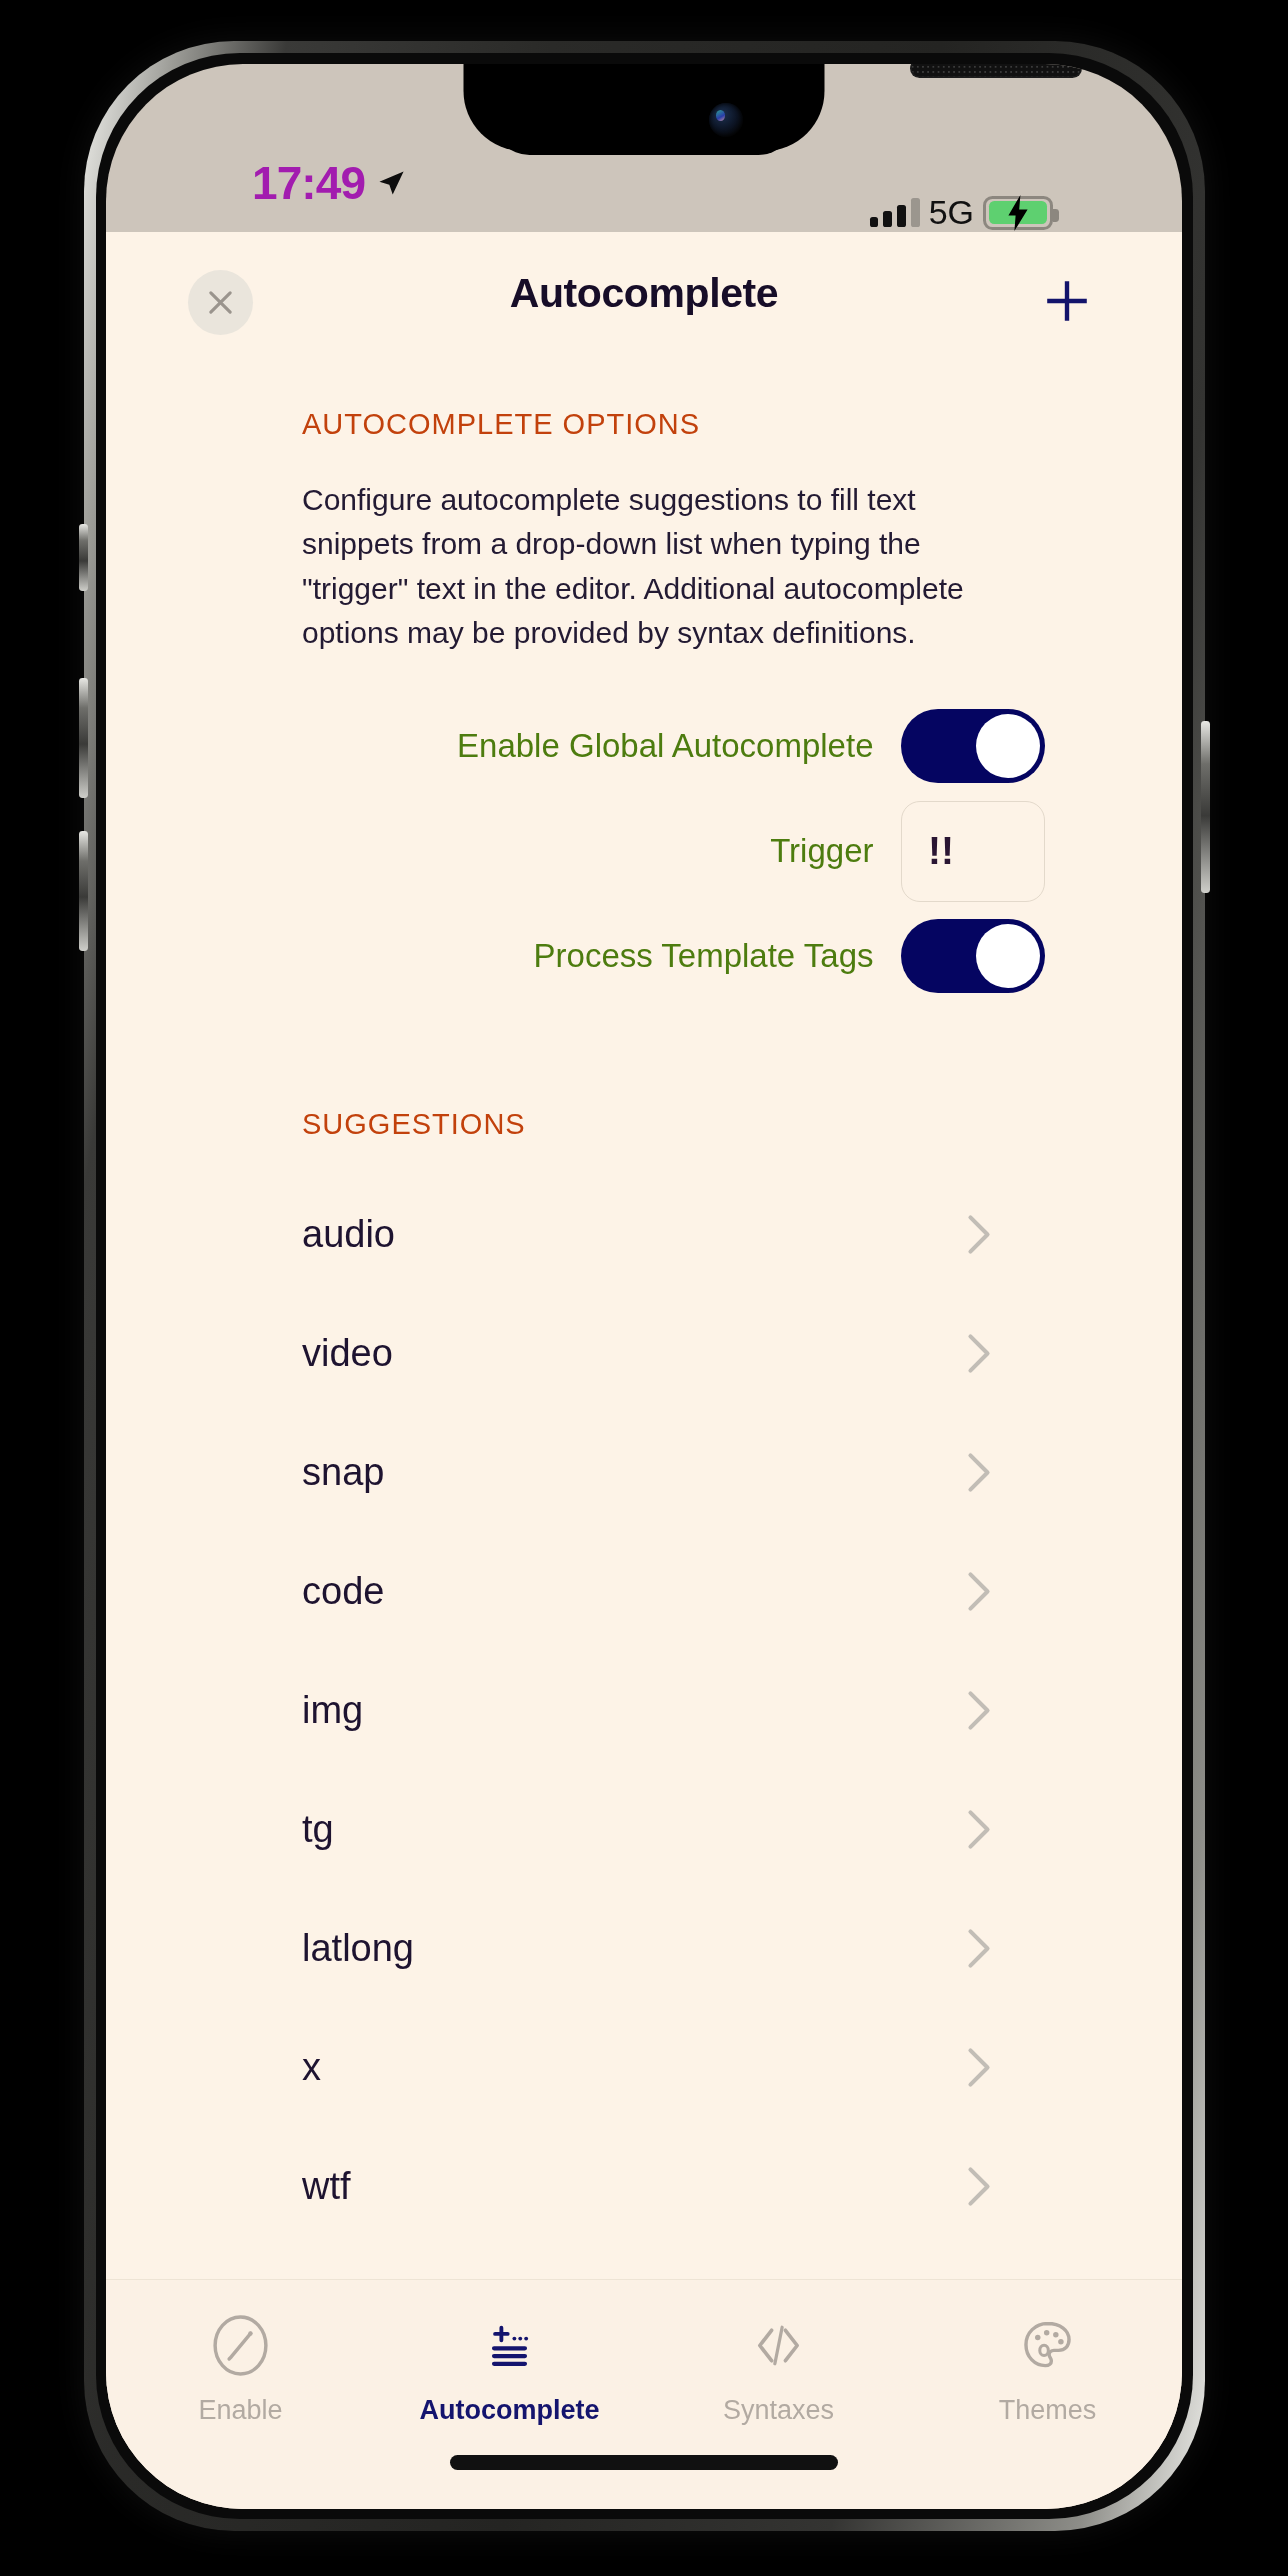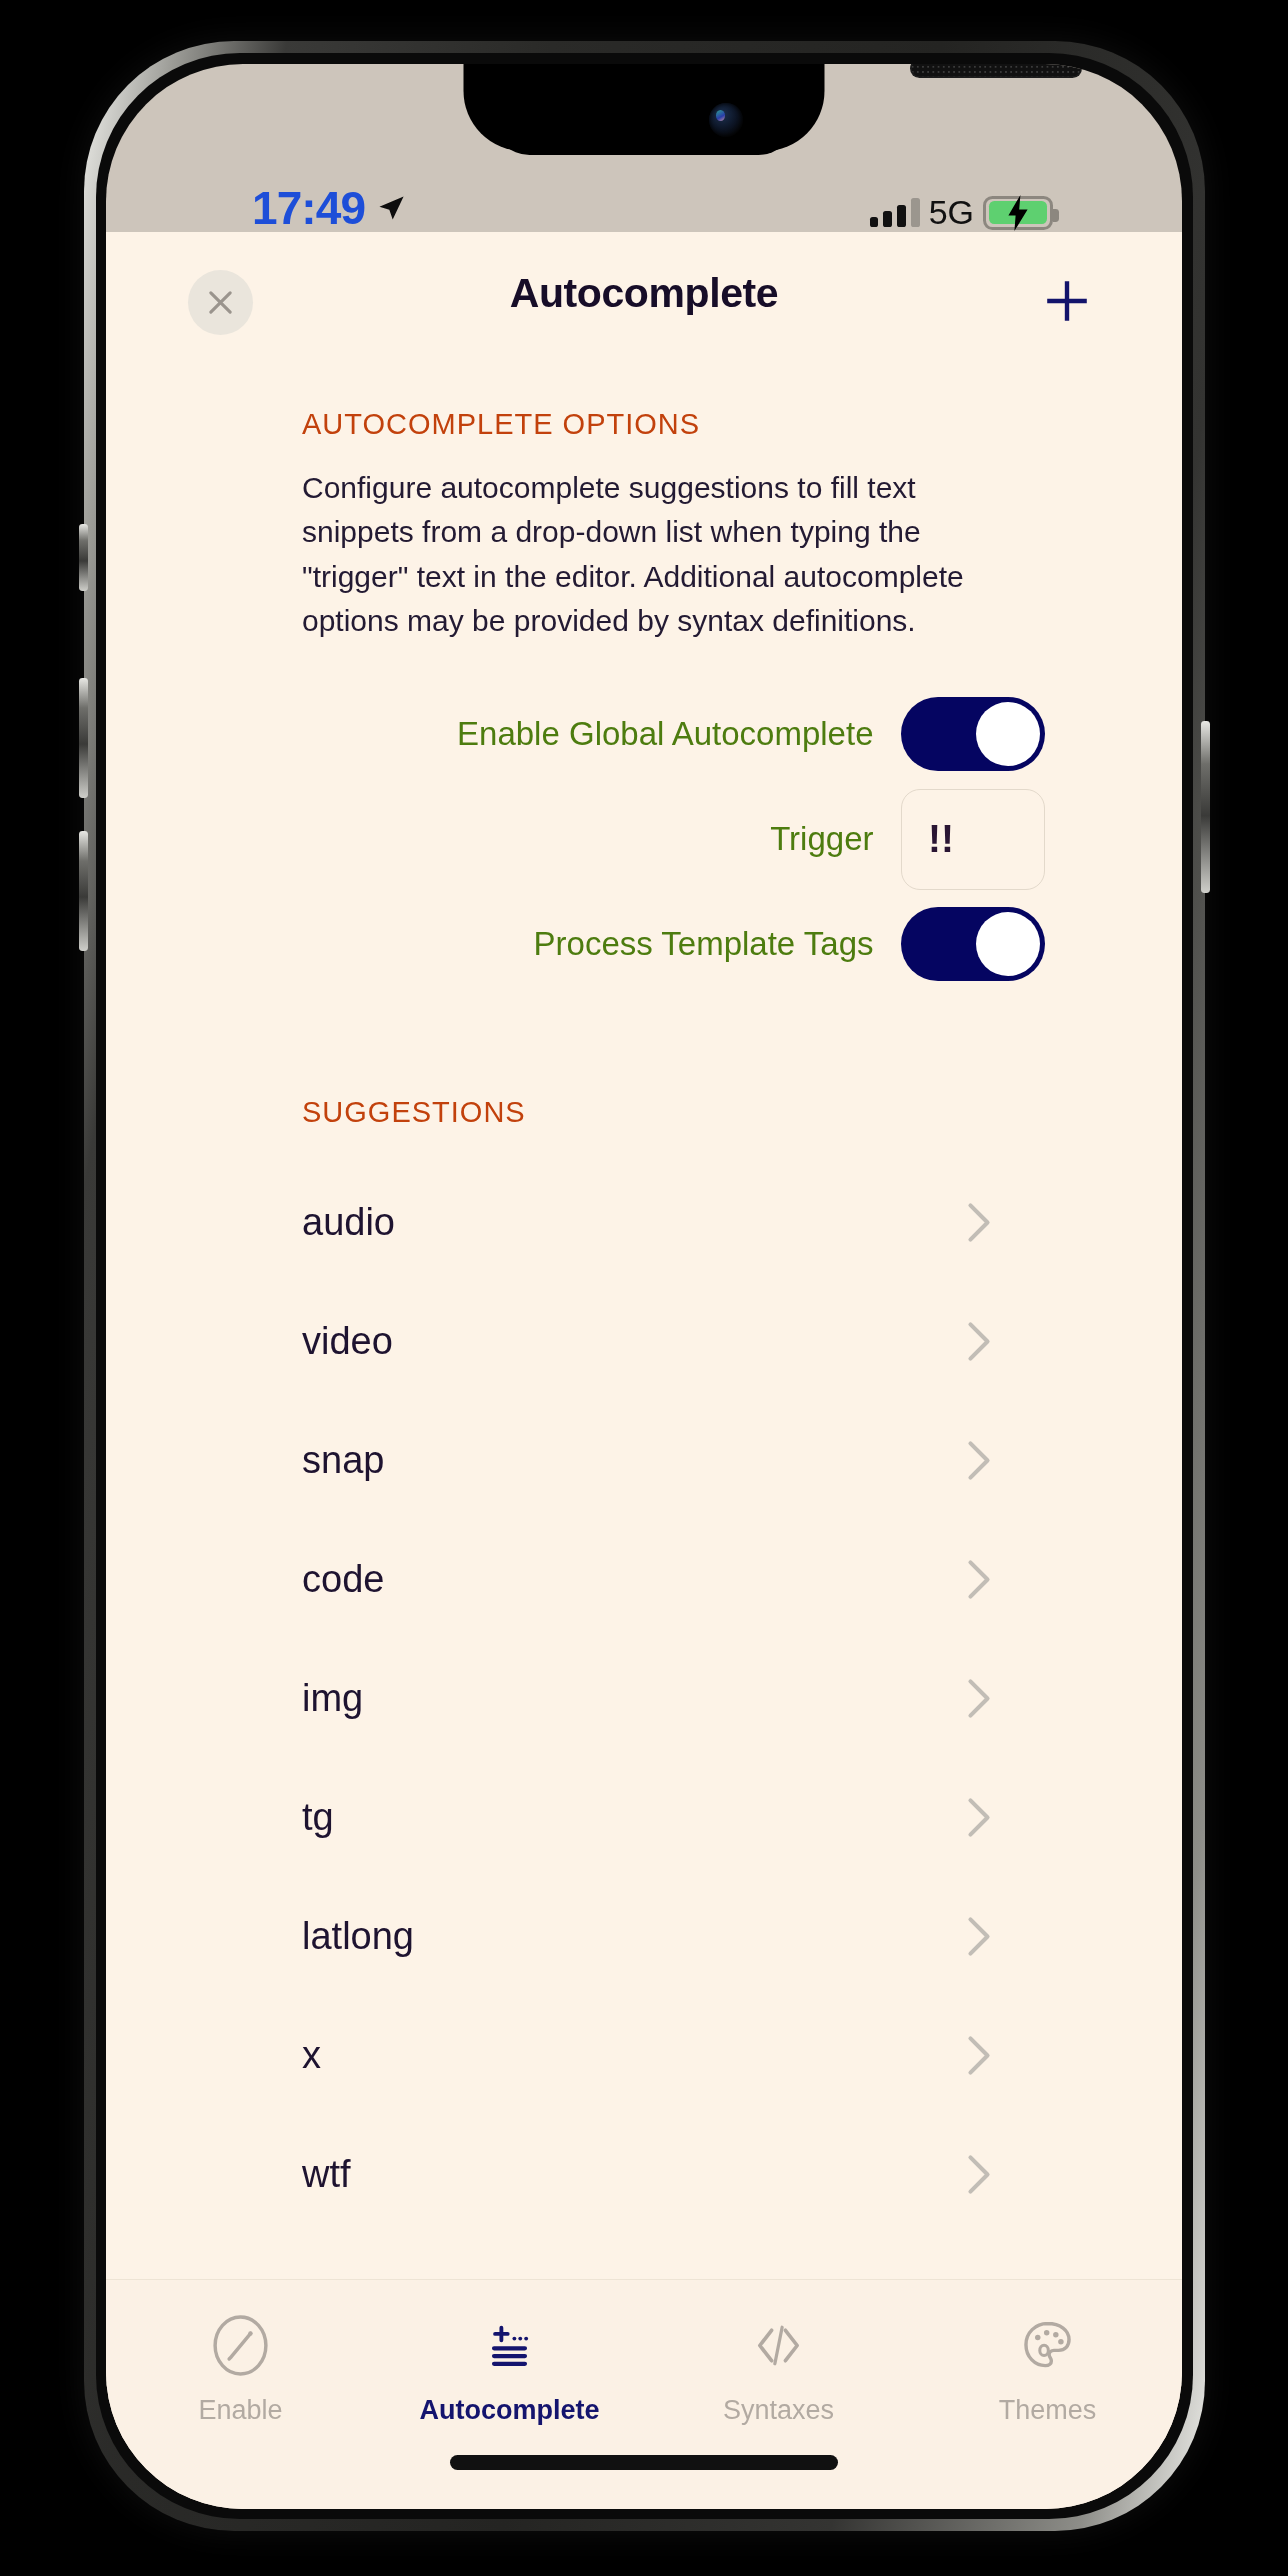--- a/index.html
+++ b/index.html
@@ -65,23 +65,23 @@
   }
   #earpiece{
     position:absolute; left:50%; margin-left:266px; top:-5.2px; width:172px; height:19px;
     border-radius:9.4px; background:#111;
     box-shadow:inset 0 0 0 1.7px #1d1d1d;
     background-image:radial-gradient(#3b3b3b 0.7px,transparent 0.8px);
     background-size:5.2px 5.2px;
   }
 
   #time-group{
-    position:absolute; left:146px; top:117px;
+    position:absolute; left:146px; top:92px;
     display:flex; align-items:center; gap:12px;
-    font-size:46px; font-weight:600; color:#1d4ed8; letter-spacing:-0.9px;
+    font-size:46px; font-weight:600; color:#a21caf; letter-spacing:-0.9px;
   }
   #location-arrow{ width:29px; height:29px; display:block; }
 
   #back-link{
     position:absolute; left:120px; top:170px;
     display:flex; align-items:center; gap:8.6px;
     font-size:28px; color:#111;
   }
   #back-caret{ font-size:26px; line-height:1; }
 
@@ -139,21 +139,21 @@
   
   .section-head{
     font-size:29px; font-weight:400; letter-spacing:1px;
     color:#c2410c; padding:0 0 0 196px;
   }
   #options-head{ margin-top:39px; }
   #suggestions-head{ margin-top:99px; }
 
   
   #description{
-    margin:25px 196px 0 196px; font-size:30px; line-height:1.48;
+    margin:37px 196px 0 196px; font-size:30px; line-height:1.48;
     color:#231a33; max-width:893px;
   }
 
   
   #settings-rows{ margin-top:38px; padding-right:137px; }
   .setting-row{
     display:flex; align-items:center; justify-content:flex-end;
     gap:27.5px; height:105px;
   }
   .setting-label{ font-size:33px; color:#4d7c0f; }

